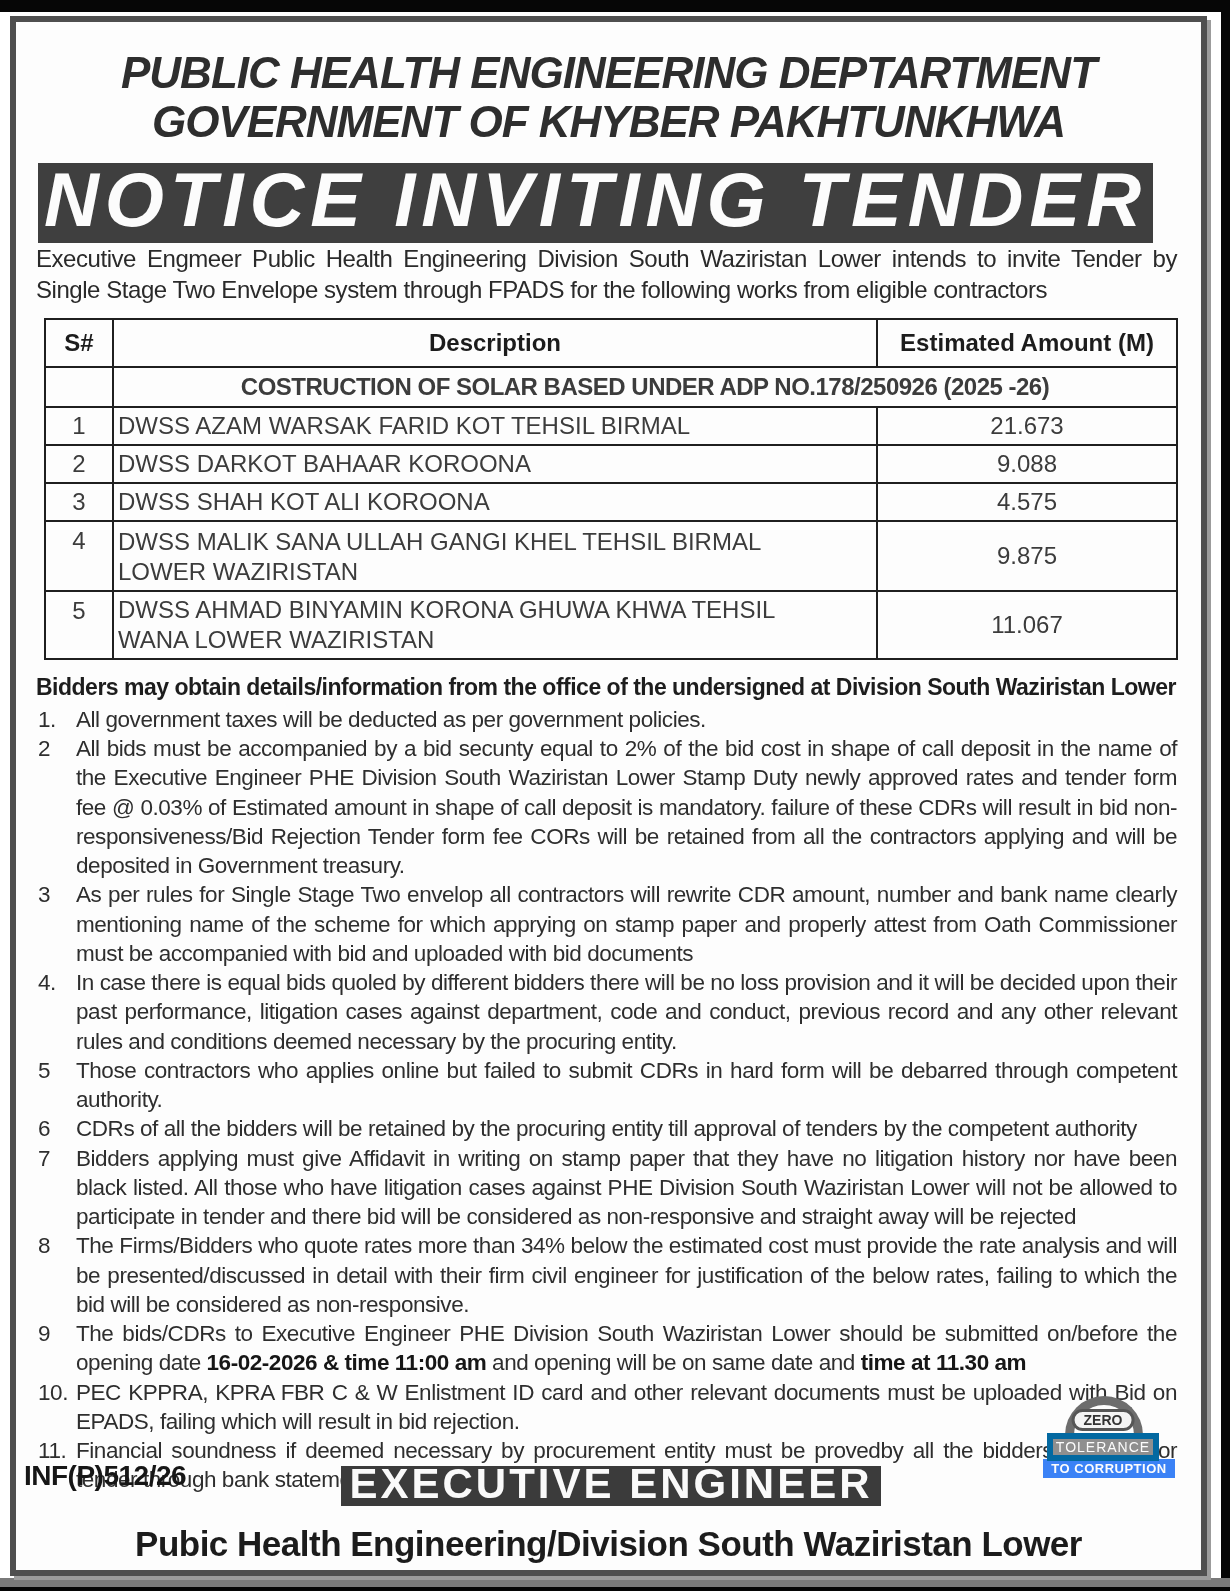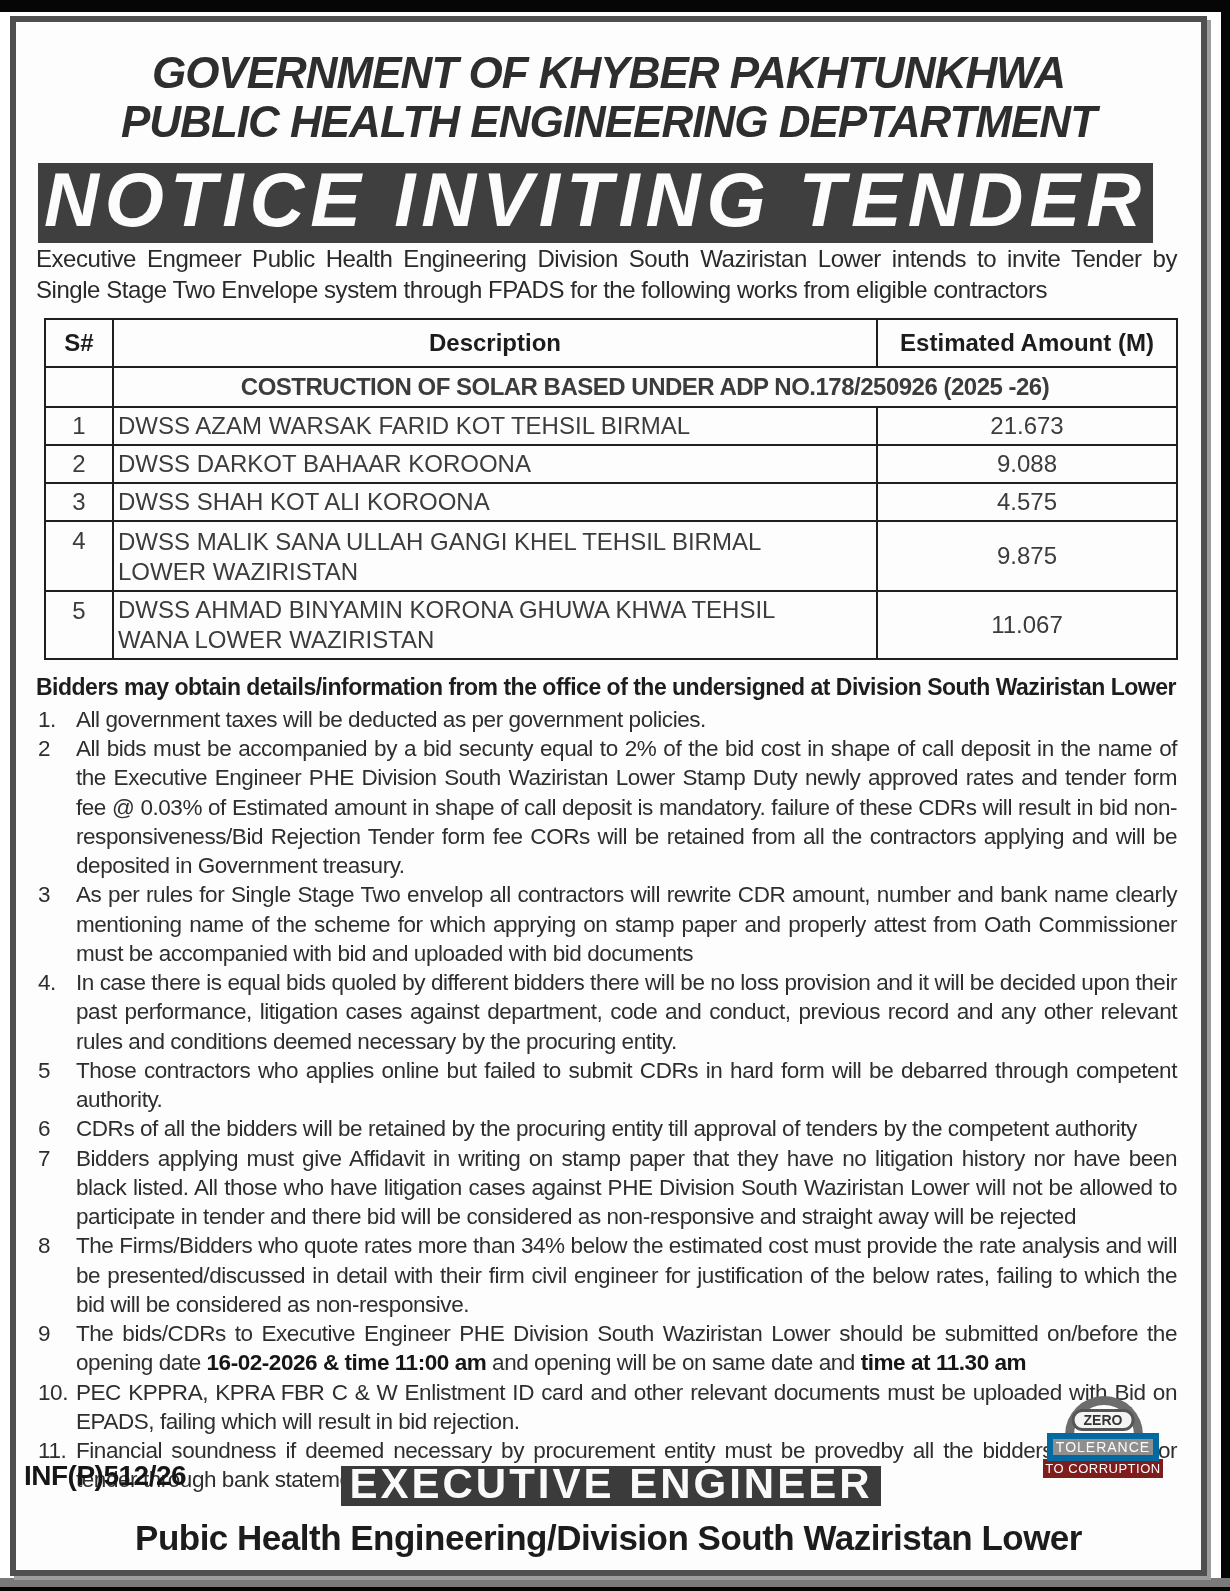--- a/index.html
+++ b/index.html
@@ -115,21 +115,21 @@
   .exec-banner {
     position:absolute; left:325px; bottom:64px;
     width:540px; height:40px;
     background:#3b3b3b;
     display:flex; align-items:center; justify-content:center;
     color:#fafafa; font-weight:bold;
     font-size:42px; letter-spacing:3px;
     white-space:nowrap; padding-bottom:4px;
   }
   .office-line {
-    position:absolute; left:0; right:0; bottom:12px;
+    position:absolute; left:0; right:0; bottom:6px;
     text-align:center;
     font-weight:bold; font-size:35px;
     letter-spacing:-0.5px; color:#1c1c1c;
     white-space:nowrap;
   }
 
   .zt-logo { position:absolute; right:38px; bottom:82px; width:120px; height:92px; }
   .zt-arch {
     position:absolute; left:22px; top:0;
     width:78px; height:46px;
@@ -142,38 +142,38 @@
     font-size:14px; font-weight:bold; color:#333;
     padding:0 9px; z-index:2; white-space:nowrap;
   }
   .zt-tol {
     position:absolute; top:37px; left:4px; width:112px;
     background:#8f8f8f; border:6px solid #0369a1;
     color:#fcfcfc; font-weight:normal; font-size:14px;
     text-align:center; letter-spacing:1px; z-index:1;
   }
   .zt-cor {
-    position:absolute; top:63px; left:0; width:120px;
-    background:#7f1d1d; color:#fcfcfc;
-    font-weight:normal; font-size:13px; letter-spacing:0.5px;
+    position:absolute; top:63px; left:0; width:132px;
+    background:#3b82f6; color:#fcfcfc;
+    font-weight:bold; font-size:13px; letter-spacing:0.5px;
     text-align:center; padding:2px 0;
   }
 </style>
 </head>
 <body>
 
 <div class="strip-top"></div>
 <div class="strip-right"></div>
 <div class="strip-bottom"></div>
 
 <div class="page">
 
   <div class="masthead">
+    <div>PUBLIC HEALTH ENGINEERING DEPTARTMENT</div>
     <div>GOVERNMENT OF KHYBER PAKHTUNKHWA</div>
-    <div>PUBLIC HEALTH ENGINEERING DEPTARTMENT</div>
   </div>
 
   <div class="nit-banner">
     <span>NOTICE INVITING TENDER</span>
   </div>
 
   <p class="intro">Executive Engmeer Public Health Engineering Division South Waziristan Lower intends to invite Tender by Single Stage Two Envelope system through FPADS for the following works from eligible contractors</p>
 
   <table class="tender">
     <colgroup>

